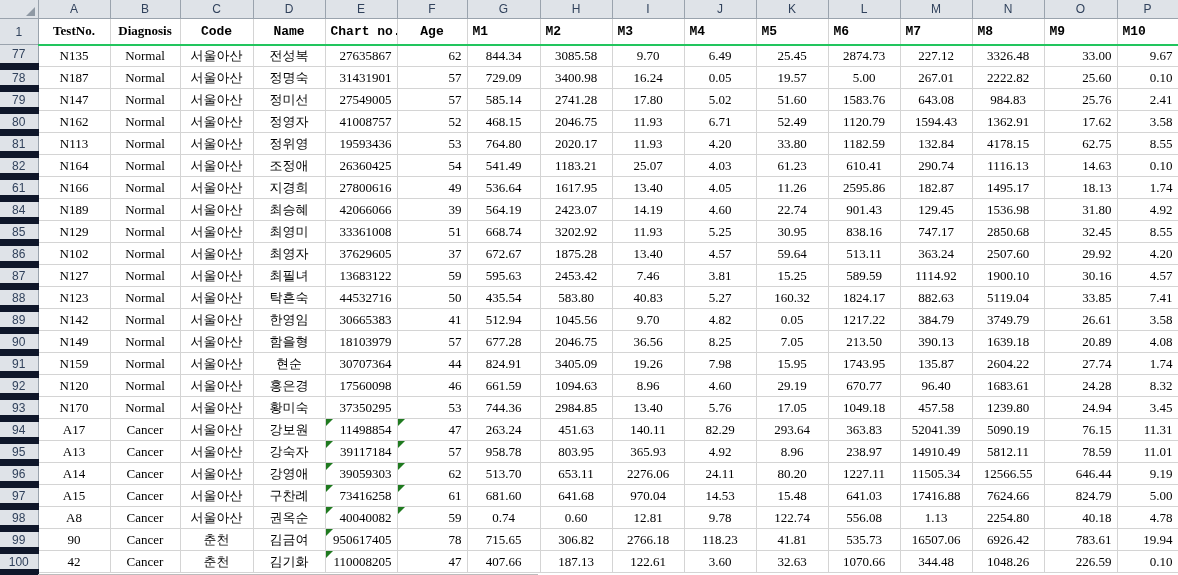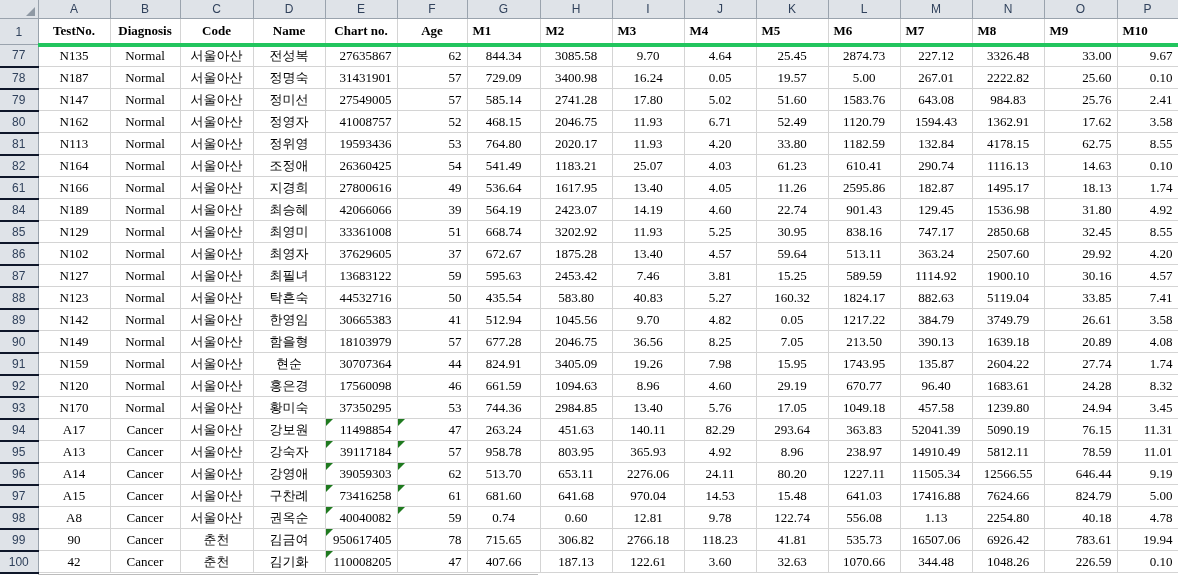--- a/index.html
+++ b/index.html
@@ -42,21 +42,21 @@
   th.corner .tri{
     position:absolute;right:3px;bottom:2px;
     width:0;height:0;
     border-left:9px solid transparent;
     border-bottom:9px solid #8f99a4;
   }
   
   td.rowhead{
     background:#dfe3e8;
     border-right:1px solid #9aa3ad;
-    border-bottom:2px solid #0f172a;
+    border-bottom:7px solid #0f172a;
     font-family:"Liberation Sans", sans-serif;
     font-size:12px;
     color:#31425c;
     text-align:center;
     vertical-align:middle;
     padding:0;
   }
   
   td.cell{
     border-right:1px solid #d4d4d4;
@@ -66,32 +66,32 @@
     padding:0 5px;
     vertical-align:middle;
     white-space:nowrap;
     overflow:hidden;
     position:relative;
   }
   tr.datarow{height:22px;}
   tr.headerrow{height:26px;}
   tr.headerrow td.cell{
     font-weight:bold;
-    border-bottom:4px solid #22c55e;
+    border-bottom:2px solid #22c55e;
     font-size:13px;
   }
   tr.headerrow td.rowhead{
     border-bottom:1px solid #9aa3ad;
   }
   
   .ac{text-align:center;}
   .ar{text-align:right;}
-  .al{text-align:left;}
+  .al{text-align:left;font-family:Liberation Mono, monospace;}
   
-  .kfont{font-family:Liberation Serif, serif;font-size:13px;margin-left:40px;}
+  .kfont{font-family:Liberation Mono, monospace;font-size:13px;margin-left:40px;}
   
   .gtri{
     position:absolute;left:0;top:0;
     width:0;height:0;
     border-top:7px solid #1f7a1f;
     border-right:7px solid transparent;
   }
   
   #botline{
     position:absolute;left:38px;top:574px;width:500px;height:1px;
@@ -169,21 +169,21 @@
           <td class="rowhead">77</td>
           <td class="cell ac">N135</td>
           <td class="cell ac">Normal</td>
           <td class="cell ac kfont">서울아산</td>
           <td class="cell ac kfont">전성복</td>
           <td class="cell ar">27635867</td>
           <td class="cell ar">62</td>
           <td class="cell ac">844.34</td>
           <td class="cell ac">3085.58</td>
           <td class="cell ac">9.70</td>
-          <td class="cell ac">4.64</td>
+          <td class="cell ac">6.49</td>
           <td class="cell ac">25.45</td>
           <td class="cell ac">2874.73</td>
           <td class="cell ac">227.12</td>
           <td class="cell ac">3326.48</td>
           <td class="cell ar">33.00</td>
           <td class="cell ar">9.67</td>
         </tr>
         <tr class="datarow">
           <td class="rowhead">78</td>
           <td class="cell ac">N187</td>

